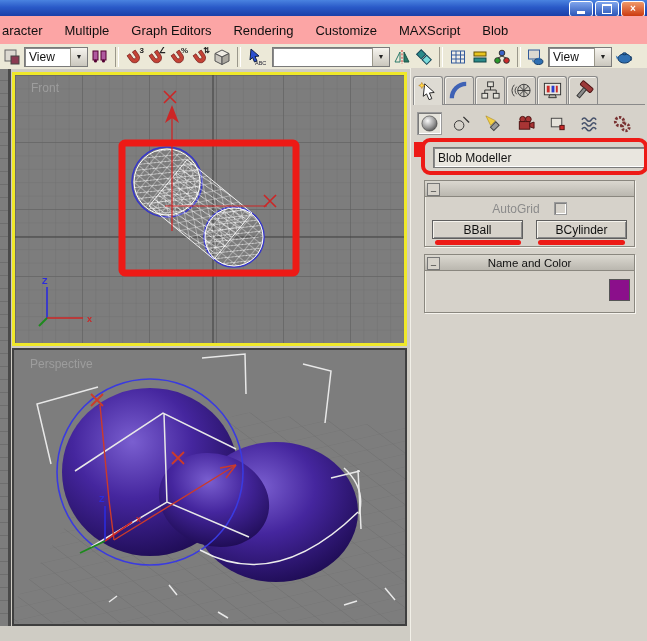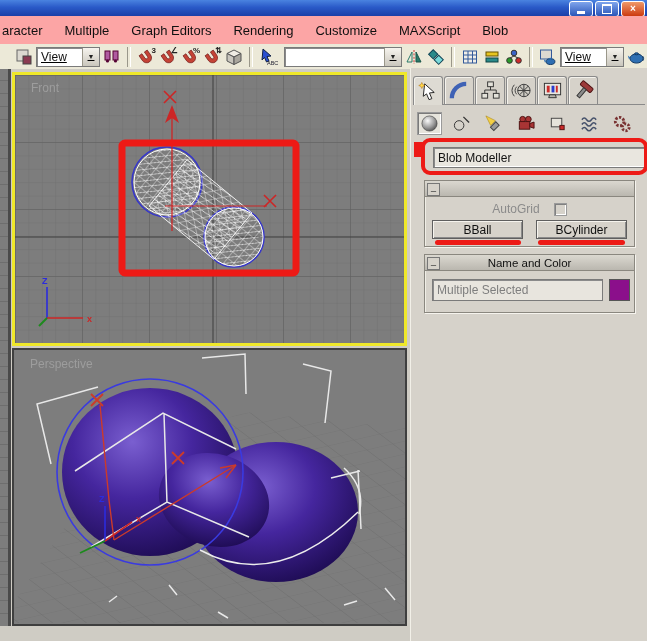--- a/index.html
+++ b/index.html
@@ -15,21 +15,21 @@
   .winbtn.close{background:linear-gradient(180deg,#f09a6a,#cc3a10);}
   .glyph-min{display:block;width:8px;height:3px;background:#fff;margin-top:7px;}
   .glyph-max{display:block;width:8px;height:7px;border:1px solid #fff;border-top:2px solid #fff;}
   
   .menubar{position:absolute;left:0;top:16px;width:647px;height:28px;background:#fca5a5;
     display:flex;align-items:center;font-size:13px;color:#101010;border-bottom:1px solid #d8d5c4;}
   .menu-item{padding:0 11px;cursor:default;}
   .menu-item:first-child{padding-left:2px;}
   
   .toolbar{position:absolute;left:0;top:44px;width:647px;height:25px;background:#ece9d8;
-    display:flex;align-items:center;gap:2px;padding-left:14px;box-sizing:border-box;text-decoration:underline;}
+    display:flex;align-items:center;gap:2px;padding-left:2px;box-sizing:border-box;}
   .tbicon{width:20px;height:20px;display:flex;align-items:center;justify-content:center;position:relative;}
   .tbicon svg{width:18px;height:18px;}
   .tbsep{width:2px;height:20px;border-left:1px solid #9a978a;border-right:1px solid #fff;margin:0 3px;}
   .snaplab{position:absolute;right:0px;top:-1px;font-size:8px;color:#222;font-weight:bold;}
   .combo{height:20px;background:#fff;box-shadow:inset 1px 1px 0 #8a8a8a,inset -1px -1px 0 #fff;
     border:1px solid #7a7a7a;display:flex;align-items:center;box-sizing:border-box;font-size:12px;}
   .combo-text{flex:1;padding:0 4px;white-space:nowrap;overflow:hidden;color:#111;}
   .combo-arrow{width:16px;height:100%;background:linear-gradient(180deg,#f6f4ee,#cac7bd);
     border-left:1px solid #9a978a;display:flex;align-items:center;justify-content:center;
     font-size:7px;color:#222;}
@@ -66,21 +66,21 @@
     border-radius:9px;box-sizing:border-box;pointer-events:none;}
   .annot-tab{position:absolute;left:3px;top:74px;width:11px;height:15px;pointer-events:none;}
   .rollout{position:absolute;left:13px;width:211px;border:1px solid #8a877f;
     box-shadow:1px 1px 0 #f6f4ee,inset 1px 1px 0 #f0eee6;background:#d6d2ca;box-sizing:border-box;}
   .ro-head{height:15px;background:linear-gradient(180deg,#dbd8d0,#bab7af);border-bottom:1px solid #8a877f;
     display:flex;align-items:center;font-size:11.5px;color:#111;position:relative;}
   .ro-title{flex:1;text-align:center;}
   .collapse{position:absolute;left:2px;top:2px;width:11px;height:11px;border:1px solid #777;
     font-size:9px;line-height:7px;text-align:center;background:#d6d2ca;color:#222;}
   .ro1{top:112px;height:67px;} .ro2{top:186px;height:59px;}
-  .autogrid-row{position:absolute;left:0;top:21px;width:100%;display:flex;align-items:center;
+  .autogrid-row{position:absolute;left:0;top:21px;width:100%;display:flex;align-items:flex-start;
     justify-content:center;gap:14px;color:#8b8b8b;font-size:12px;}
   .checkbox{width:13px;height:13px;background:#d6d2ca;
     box-shadow:inset 1px 1px 0 #808080,inset -1px -1px 0 #fff;border:1px solid #9a9a9a;box-sizing:border-box;}
   .maxbtn{position:absolute;top:39px;height:19px;width:91px;background:#d6d2ca;
     border:1px solid #5f5f5f;box-shadow:inset 1px 1px 0 #f6f4ee,inset -1px -1px 0 #8a8a8a;
     font-size:12px;color:#111;display:flex;align-items:center;justify-content:center;box-sizing:border-box;}
   .bball{left:7px;} .bcyl{left:111px;}
   .redbar{position:absolute;top:59px;height:5px;border-radius:3px;pointer-events:none;}
   .rb1{left:10px;width:86px;} .rb2{left:113px;width:87px;}
   .name-field{position:absolute;left:7px;top:24px;width:171px;height:22px;box-sizing:border-box;
@@ -478,18 +478,17 @@
       <div class="maxbtn bball">BBall</div>
       <div class="redbar rb1" style="background: rgb(237, 26, 22);"></div>
       <div class="redbar rb2" style="background: rgb(237, 26, 22);"></div>
     </div>
 
     <div class="rollout ro2">
       <div class="ro-head">
         <span class="collapse">_</span>
         <span class="ro-title">Name and Color</span>
       </div>
-      <input class="name-field" value="Multiple Selected" style="">
       <div class="swatch" style="background: rgb(139, 15, 139);"></div>
     </div>
 
   </div>
 </div>
 
 </body></html>

